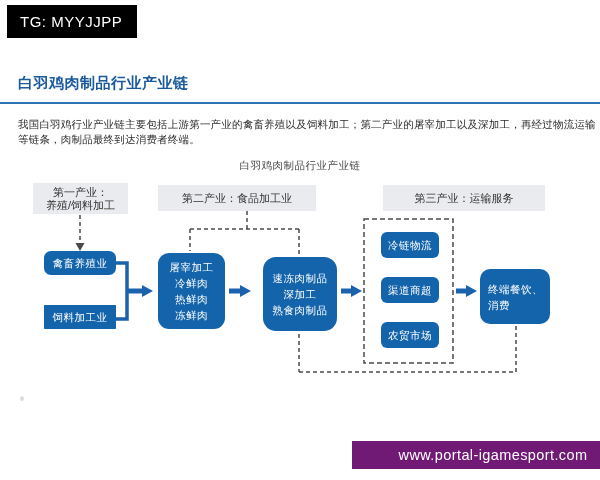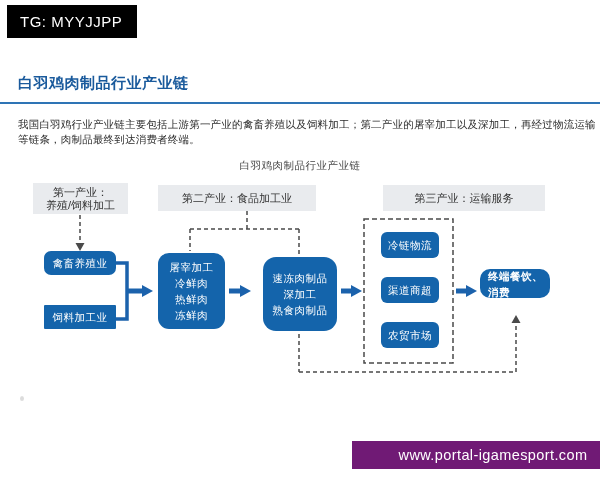--- a/index.html
+++ b/index.html
@@ -49,22 +49,22 @@
     text-align:center;font-size:10.5px;line-height:16px;letter-spacing:.5px;
   }
   .bx-farming {left:44px; top:96px; width:72px;height:24px;border-radius:7px;}
   .bx-feed    {left:44px; top:150px;width:72px;height:24px;border-radius:1px;}
   .bx-slaughter{left:158px;top:98px; width:67px;height:76px;border-radius:11px;}
   .bx-deep    {left:263px;top:102px;width:74px;height:74px;border-radius:13px;}
   .bx-cold    {left:381px;top:77px; width:58px;height:26px;border-radius:6px;}
   .bx-channel {left:381px;top:122px;width:58px;height:26px;border-radius:6px;}
   .bx-market  {left:381px;top:167px;width:58px;height:26px;border-radius:6px;align-items:center;}
   .bx-terminal{
-    left:480px;top:114px;width:70px;height:29px;border-radius:10px;
-    text-align:left;padding-left:8px;font-weight:bold;
+    left:480px;top:114px;width:70px;height:55px;border-radius:10px;
+    text-align:left;padding-left:8px;
   }
   .bluebox span{display:block;}
   
   .website-bar{
     position:absolute;left:352px;top:441px;width:282px;height:28px;
     background:#701a75;color:#ffffff;font-size:14.5px;line-height:28px;
     text-align:center;letter-spacing:.4px;
   }
   .stray-mark{
     position:absolute;left:20px;top:396px;width:4px;height:5px;

